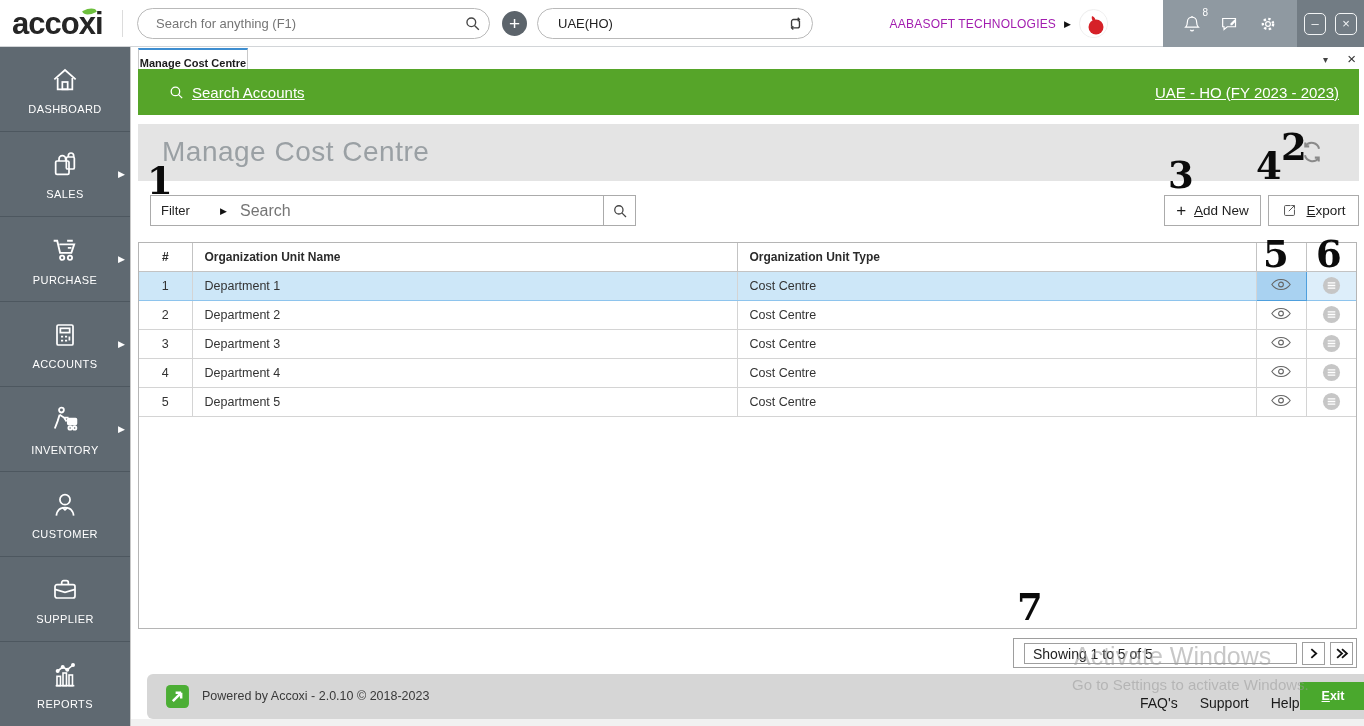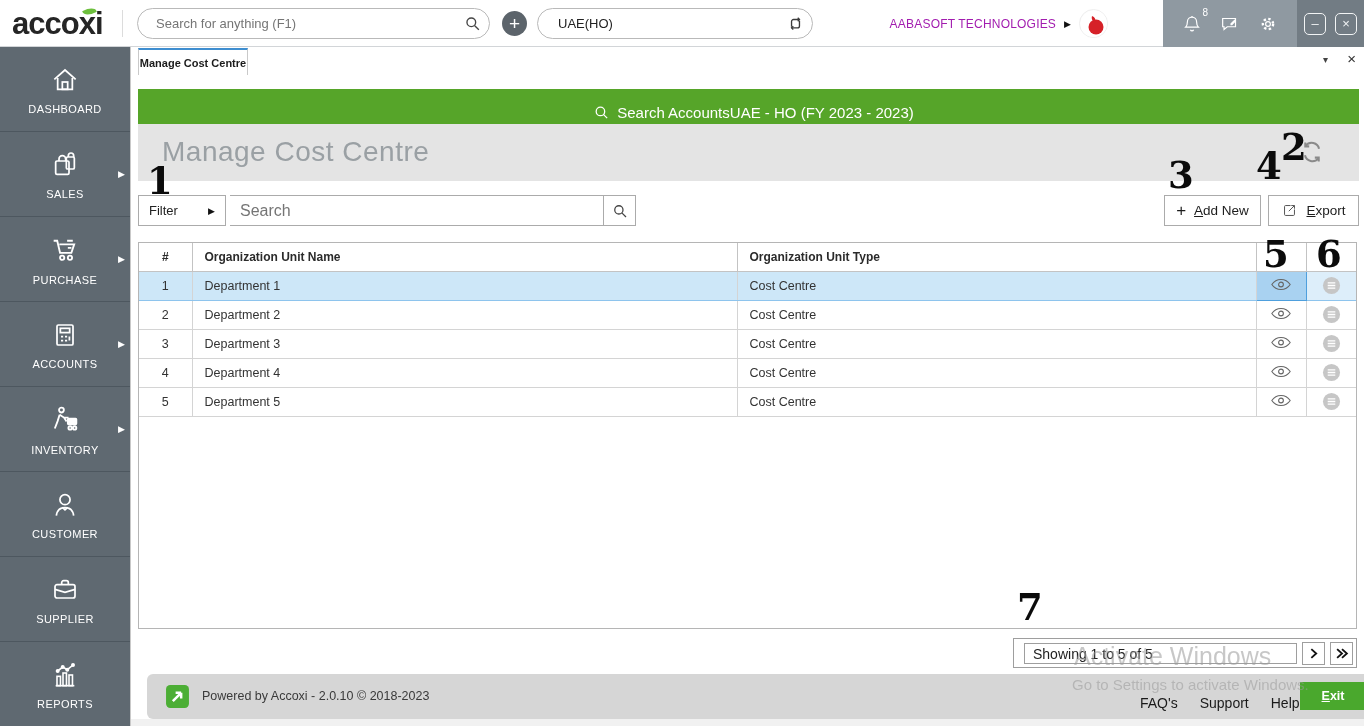--- a/index.html
+++ b/index.html
@@ -35,30 +35,30 @@
   .side-item .lbl { color:#fff; font-size:11px; letter-spacing:.4px; }
   .side-item .arrow { position:absolute; right:5px; top:50%; transform:translateY(-50%); color:#fff; font-size:9px; }
 
   
   .content { position:absolute; left:130px; top:47px; width:1234px; height:679px; background:#fff; border-left:1px solid #c9c9c9; }
   .tabbar { position:absolute; left:0; top:0; width:100%; height:28px; background:#fff; }
   .tab { position:absolute; left:7px; top:1px; width:110px; height:27px; background:#fff; border:1px solid #c9c9c9; border-top:2px solid #3e8ed0; border-bottom:none; display:flex; align-items:center; justify-content:center; font-size:11px; font-weight:bold; color:#1b1b1b; cursor:pointer; }
   .tab-caret { position:absolute; right:36px; top:7px; font-size:10px; color:#444; cursor:pointer; }
   .tab-close { position:absolute; right:8px; top:3px; font-size:15px; color:#333; cursor:pointer; }
 
-  .green-bar { position:absolute; left:7px; top:42px; width:1221px; height:46px; background:#56a529; color:#fff; display:flex; align-items:center; justify-content:center; padding:0 20px 0 30px; }
+  .green-bar { position:absolute; left:7px; top:22px; width:1221px; height:46px; background:#56a529; color:#fff; display:flex; align-items:center; justify-content:space-between; padding:0 20px 0 30px;text-decoration:underline; }
   .green-left { display:flex; align-items:center; gap:7px; font-size:15px; cursor:pointer; }
   .green-right { font-size:15px; }
 
   .title-bar { position:absolute; left:7px; top:77px; width:1221px; height:57px; background:#e4e4e4; }
   .page-title { position:absolute; left:24px; top:12px; font-size:28px; font-weight:300; color:#9aa0a4; letter-spacing:.5px; }
   .refresh-btn { position:absolute; right:34px; top:15px; width:26px; height:26px; cursor:pointer; }
 
   .toolbar { position:absolute; left:7px; top:148px; width:1221px; height:31px; }
-  .filter-box { position:absolute; left:0; top:0; width:88px; height:31px; border:1px solid #ababab; display:flex; align-items:center; justify-content:space-between; padding:0 10px; font-size:13px; color:#222; cursor:pointer; background:#fff; }
+  .filter-box { position:absolute; left:12px; top:0; width:88px; height:31px; border:1px solid #ababab; display:flex; align-items:center; justify-content:space-between; padding:0 10px; font-size:13px; color:#222; cursor:pointer; background:#fff; }
   .filter-box .caret { font-size:9px; color:#111; }
   .toolbar-search { position:absolute; left:92px; top:0; width:374px; height:31px; border:1px solid #ababab; border-left:none; padding:0 10px; font-size:16px; color:#333; outline:none; font-family:"Liberation Sans",sans-serif; }
   .toolbar-search-btn { position:absolute; left:466px; top:0; width:32px; height:31px; border:1px solid #ababab; border-left:none; background:#fff; display:flex; align-items:center; justify-content:center; cursor:pointer; }
   .btn { border:1px solid #ababab; background:#fff; height:31px; display:flex; align-items:center; justify-content:center; gap:8px; font-size:13.5px; color:#1c1c1c; cursor:pointer; }
   .add-new-btn { position:absolute; left:1026px; top:0; width:97px; }
   .export-btn { position:absolute; left:1130px; top:0; width:91px; }
   .btn u { text-decoration:underline; }
 
   
   .table-wrap { position:absolute; left:7px; top:195px; width:1219px; height:387px; border:1px solid #b5b5b5; background:#fff; }

